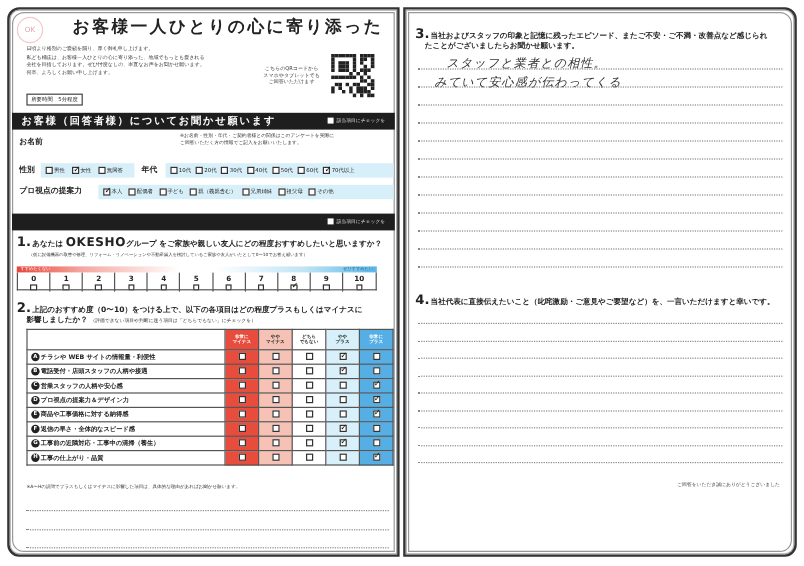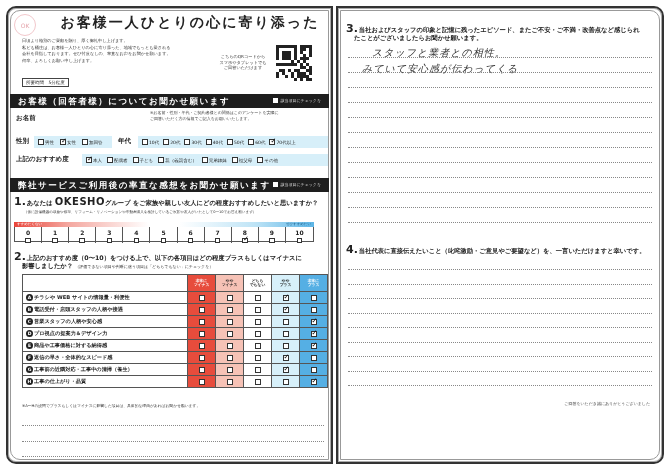--- a/index.html
+++ b/index.html
@@ -274,21 +274,21 @@
       <span class="cb">
         <span class="box"></span>
         <span>60代</span>
       </span>
       <span class="cb">
         <span class="box checked"></span>
         <span>70代以上</span>
       </span>
     </div>
 
-  <div class="abs label" style="left:16px;top:155px">上記のおすすめ度</div>
+  <div class="abs label" style="left:16px;top:155px">プロ視点の提案力</div>
   <div class="abs strip" style="left:82px;top:154px;width:246px;gap:5px" id="relation-strip">
       <span class="cb">
         <span class="box checked"></span>
         <span>本人</span>
       </span>
       <span class="cb">
         <span class="box"></span>
         <span>配偶者</span>
       </span>
       <span class="cb">
@@ -307,21 +307,20 @@
         <span class="box"></span>
         <span>祖父母</span>
       </span>
       <span class="cb">
         <span class="box"></span>
         <span>その他</span>
       </span>
     </div>
 
   <div class="abs bar" style="left:10px;top:178px;width:319px">
-    <span>弊社サービスご利用後の率直な感想をお聞かせ願います</span>
     <span class="hint"><b></b><span>該当項目にチェックを</span></span>
   </div>
 
   <div class="abs q-title" style="left:14px;top:198px;width:318px">
     <span class="num">1.</span><span>あなたは</span>
     <span class="brand">OKESHO</span><span>グループ をご家族や親しい友人にどの程度おすすめしたいと思いますか？</span>
   </div>
   <div class="abs note" style="left:24px;top:210px;width:305px;font-size:3.6px">（仮に設備機器の取替や修理、リフォーム・リノベーションや不動産購入を検討しているご家族や友人がいたとして0〜10でお答え願います）</div>
 
   <div class="abs" style="left:14px;top:222px;width:300px">

